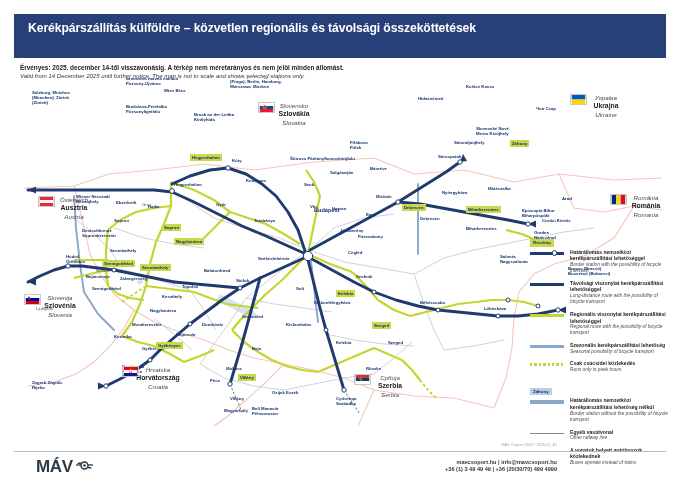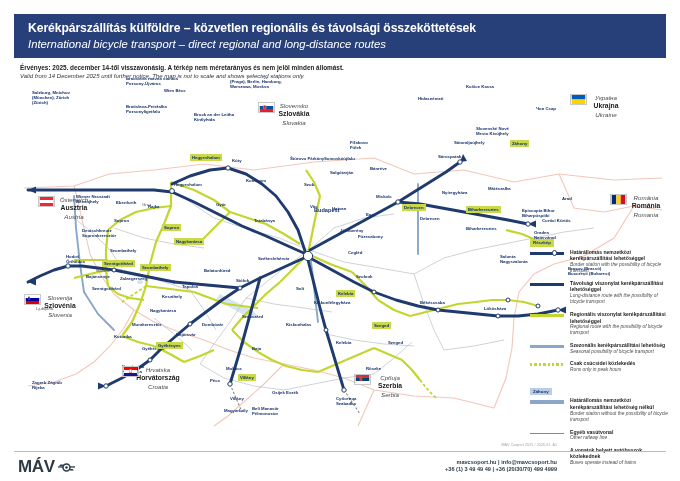--- a/index.html
+++ b/index.html
@@ -58,35 +58,34 @@
   .leg-line.dashgreen{background:repeating-linear-gradient(to right,#c2d62e 0 2.4px,transparent 2.4px 4.4px);height:2.6px;}
   .leg-line.dashgrey{background:repeating-linear-gradient(to right,#8a8a8a 0 2px,transparent 2px 4px);height:1.4px;top:4px;}
   .leg-node{position:absolute;left:22px;top:1.6px;width:5.2px;height:5.2px;border-radius:50%;background:#fff;border:1.1px solid #1f3a6e;box-sizing:border-box;}
   .leg-txt{flex:1;}
   .leg-hu{font-size:5.1px;font-weight:bold;color:#1b1b1b;line-height:6.6px;}
   .leg-en{font-size:4.8px;font-style:italic;color:#4c4c4c;line-height:6.2px;}
 
   
   .credit{position:absolute;right:14px;top:443px;font-size:3.6px;color:#9aa3ad;letter-spacing:0.1px;}
   .foot-rule{position:absolute;left:14px;top:451px;width:652px;height:1.2px;background:#b6bcc4;}
-  .brand{position:absolute;left:18px;top:458px;display:flex;align-items:flex-end;}
+  .brand{position:absolute;left:36px;top:458px;display:flex;align-items:flex-start;}
   .brand-txt{font-size:17px;font-weight:bold;color:#2b3a45;letter-spacing:-0.3px;line-height:17px;}
   .brand-logo{margin:0 3px;display:inline-flex;align-items:center;}
   .contact{position:absolute;right:14px;top:459px;text-align:right;}
   .contact-l1{font-size:5.6px;font-weight:bold;color:#2b3a45;line-height:7.4px;}
   .contact-l2{font-size:5.6px;font-weight:bold;color:#2b3a45;line-height:7.4px;}
 </style>
 </head>
 <body>
 
 <div class="page">
 
   <div class="header">
     <div class="header-title">Kerékpárszállítás külföldre – közvetlen regionális és távolsági összeköttetések</div>
-    <div class="header-sub">International bicycle transport – direct regional and long-distance routes</div>
   </div>
 
   <div class="validity">
     <div class="validity-hu">Érvényes: 2025. december 14-től visszavonásig. A térkép nem méretarányos és nem jelöl minden állomást.</div>
     <div class="validity-en">Valid from 14 December 2025 until further notice. The map is not to scale and shows selected stations only.</div>
   </div>
 
   <div class="map">
     <svg width="652" height="350" viewBox="0 0 652 350">
 

